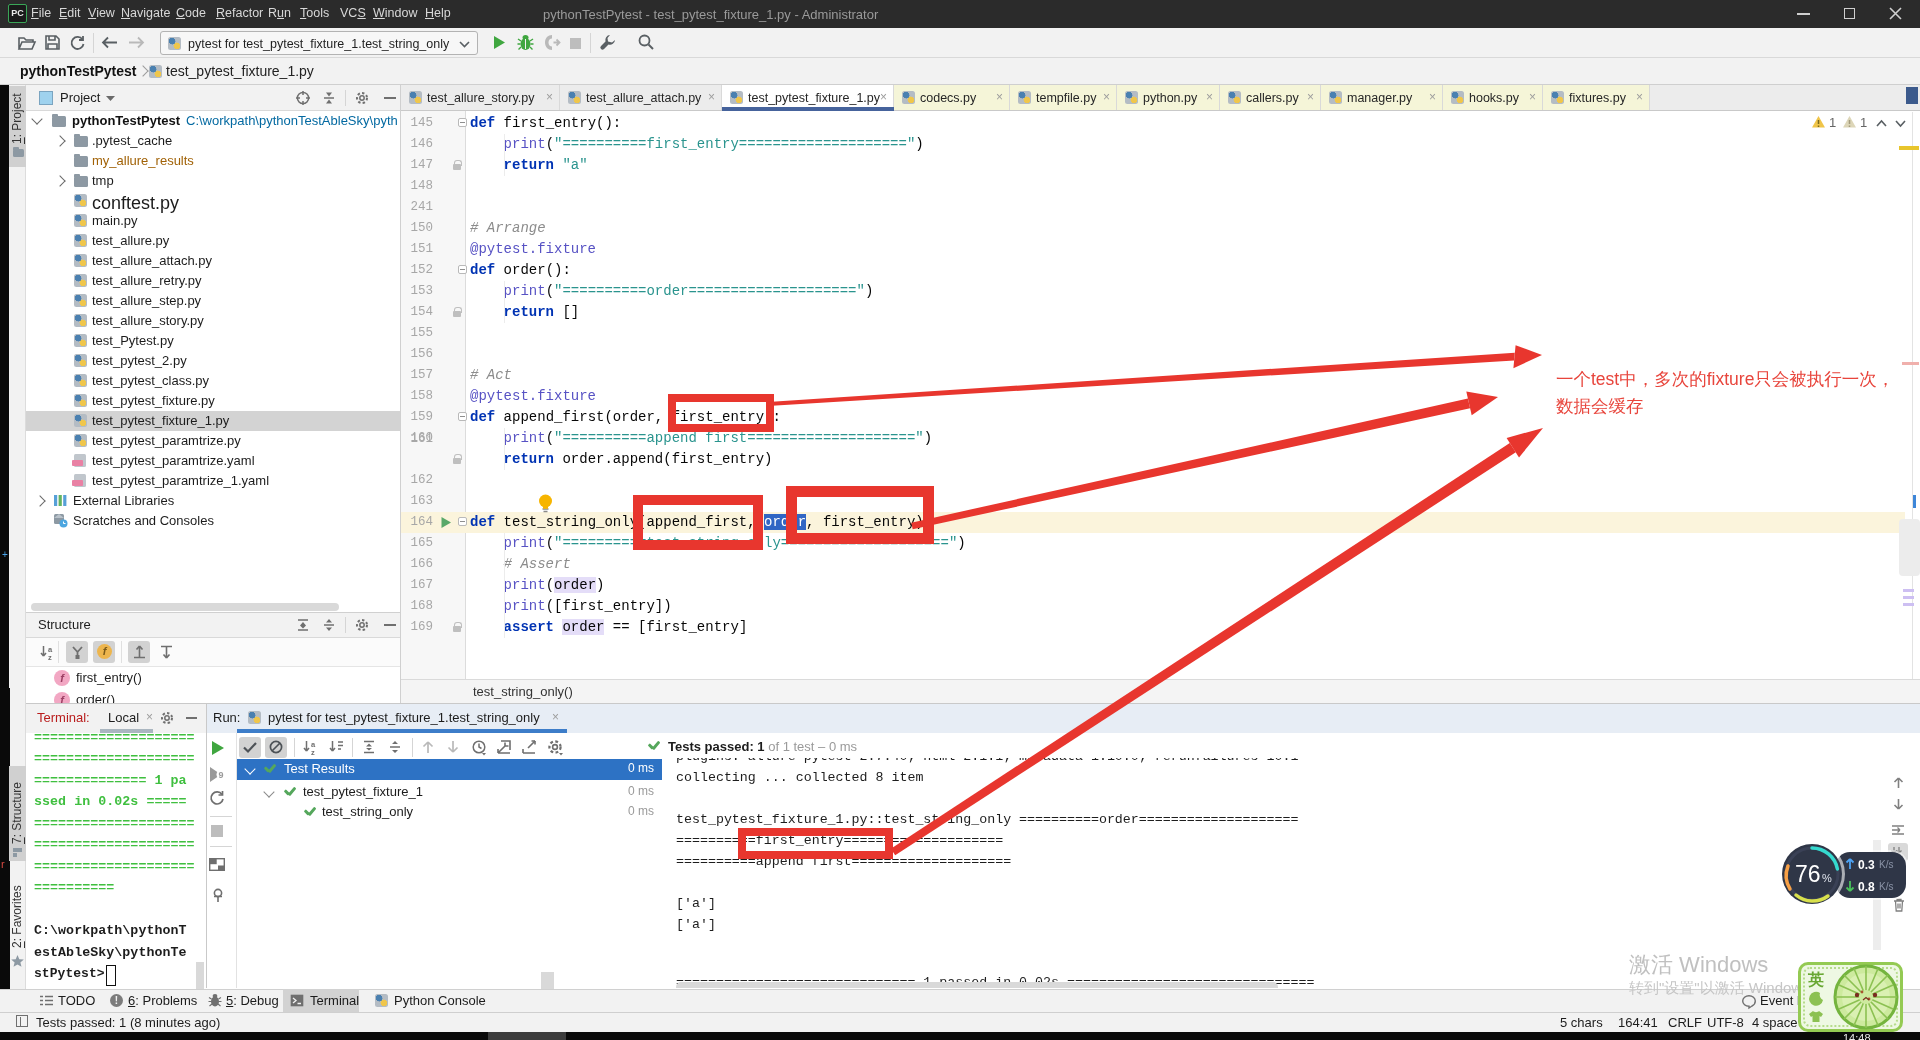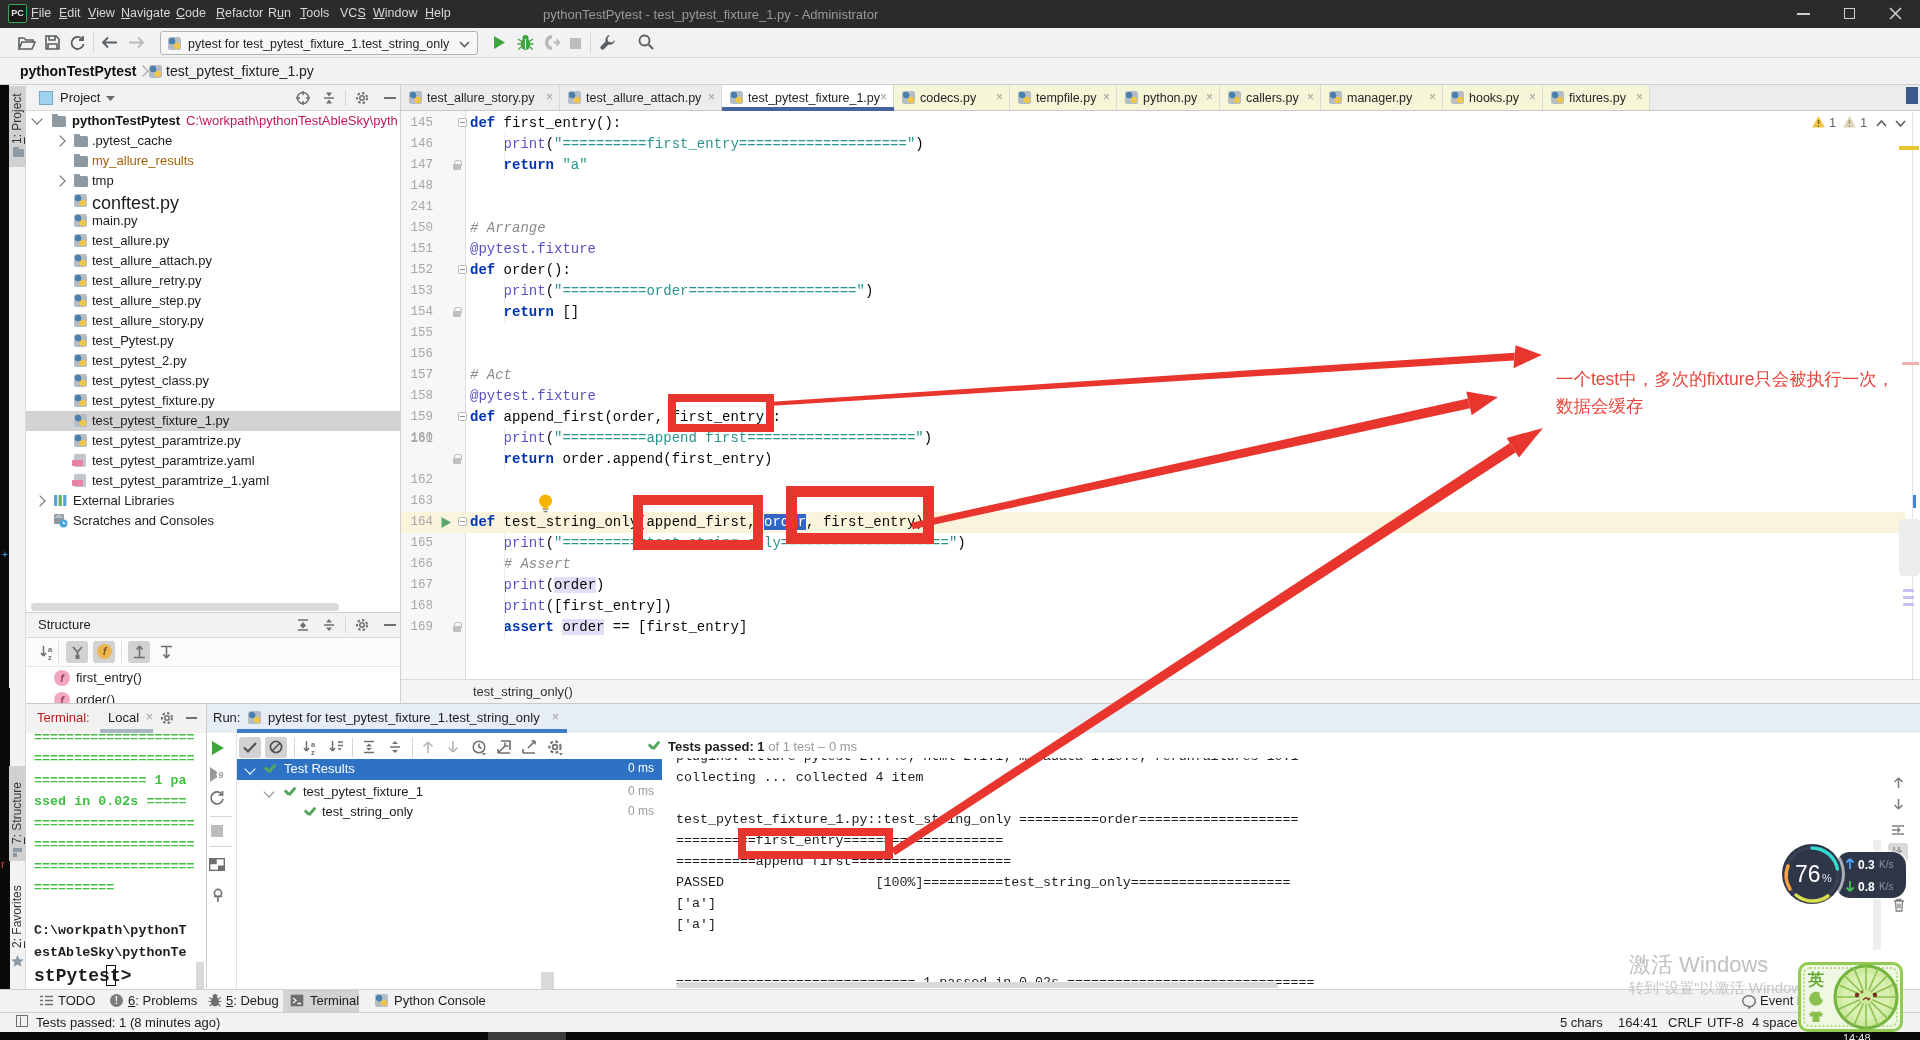--- a/index.html
+++ b/index.html
@@ -139,21 +139,21 @@
 <div class="ab" style="left:345px;top:90px;width:1px;height:16px;background:#d5d5d5"></div>
 <svg style="left:355px;top:91px" width="14" height="14">
     <circle cx="7" cy="7" r="2.2" fill="none" stroke="#6f6f6f" stroke-width="1.5"></circle>
     <circle cx="7" cy="7" r="5" fill="none" stroke="#6f6f6f" stroke-width="2" stroke-dasharray="2.4 2.2"></circle>
   </svg>
 <div class="ab" style="left:384px;top:97px;width:12px;height:1.8px;background:#6f6f6f"></div>
 <div class="ab" style="left:26px;top:411px;width:374px;height:20px;background:#d3d3d3"></div>
 <div class="chev d" style="left:33px;top:115px"></div>
 <div class="fold" style="left:52px;top:116px"></div>
 <div class="ab" style="left:72px;top:113px;font-size:13px;font-weight:bold;color:#111">pythonTestPytest</div>
-<div class="ab" style="left:186px;top:113px;font-size:13px;color:#be185d;width:212px;overflow:hidden;white-space:nowrap">C:\workpath\pythonTestAbleSky\pyth</div>
+<div class="ab" style="left:186px;top:113px;font-size:13px;color:#0369a1;width:212px;overflow:hidden;white-space:nowrap">C:\workpath\pythonTestAbleSky\pyth</div>
 <div class="chev r" style="left:56px;top:137px"></div>
 <div class="fold" style="left:74px;top:136px"></div>
 <div class="ab" style="left:92px;top:133px;font-size:13px;color:#1c1c1c">.pytest_cache</div>
 <div class="fold" style="left:74px;top:156px"></div>
 <div class="ab" style="left:92px;top:153px;font-size:13px;color:#a16207">my_allure_results</div>
 <div class="chev r" style="left:56px;top:177px"></div>
 <div class="fold" style="left:74px;top:176px"></div>
 <div class="ab" style="left:92px;top:173px;font-size:13px;color:#1c1c1c">tmp</div>
 <div class="pyi" style="left:74px;top:194px"></div>
 <div class="ab" style="left:92px;top:193px;font-size:18px;color:#1c1c1c">conftest.py</div>
@@ -399,21 +399,21 @@
 <div class="ab mono" style="left:34px;top:751.0px;font-size:13.3px;color:#3fbf3f;font-weight:bold;letter-spacing:0.05px">====================</div>
 <div class="ab mono" style="left:34px;top:772.5px;font-size:13.3px;color:#3fbf3f;font-weight:bold;letter-spacing:0.05px">============== 1 pa</div>
 <div class="ab mono" style="left:34px;top:794.0px;font-size:13.3px;color:#3fbf3f;font-weight:bold;letter-spacing:0.05px">ssed in 0.02s =====</div>
 <div class="ab mono" style="left:34px;top:815.5px;font-size:13.3px;color:#3fbf3f;font-weight:bold;letter-spacing:0.05px">====================</div>
 <div class="ab mono" style="left:34px;top:837.0px;font-size:13.3px;color:#3fbf3f;font-weight:bold;letter-spacing:0.05px">====================</div>
 <div class="ab mono" style="left:34px;top:858.5px;font-size:13.3px;color:#3fbf3f;font-weight:bold;letter-spacing:0.05px">====================</div>
 <div class="ab mono" style="left:34px;top:880.0px;font-size:13.3px;color:#3fbf3f;font-weight:bold;letter-spacing:0.05px">==========</div>
 <div class="ab mono" style="left:34px;top:901.5px;font-size:13.3px;color:#1d1d1d;font-weight:bold;letter-spacing:0.05px"></div>
 <div class="ab mono" style="left:34px;top:923.0px;font-size:13.3px;color:#1d1d1d;font-weight:bold;letter-spacing:0.05px">C:\workpath\pythonT</div>
 <div class="ab mono" style="left:34px;top:944.5px;font-size:13.3px;color:#1d1d1d;font-weight:bold;letter-spacing:0.05px">estAbleSky\pythonTe</div>
-<div class="ab mono" style="left:34px;top:966.0px;font-size:18px;color:#1d1d1d;font-weight:bold;letter-spacing:0.05px">stPytest&gt;</div>
+<div class="ab mono" style="left:34px;top:966.0px;font-size:13px;color:#1d1d1d;font-weight:bold;letter-spacing:0.05px">stPytest&gt;</div>
 <div class="ab" style="left:106px;top:965px;width:10px;height:21px;border:1.8px solid #111"></div>
 <div class="ab" style="left:196px;top:962px;width:8px;height:27px;background:#d9d9d9"></div>
 <div class="ab" style="left:206px;top:703px;width:1px;height:285px;background:#c9c9c9"></div>
 <div class="ab" style="left:207px;top:704px;width:1713px;height:29px;background:#e7edf5"></div>
 <div class="ab" style="left:213px;top:710px;font-size:13px;color:#1c1c1c">Run:</div>
 <div class="pyi" style="left:248px;top:711px"></div>
 <div class="ab" style="left:268px;top:710px;font-size:13px;color:#1c1c1c">pytest for test_pytest_fixture_1.test_string_only</div>
 <div class="ab x" style="left:552px;top:710px">×</div>
 <div class="ab" style="left:237px;top:729px;width:330px;height:4px;background:#3d7dc9"></div>
 <svg style="left:210px;top:740px" width="15" height="16">
@@ -505,25 +505,24 @@
 <div class="chev d" style="left:265px;top:788px;border-color:#8a8a8a"></div>
 <div class="ck" style="left:283px;top:785px"></div>
 <div class="ab" style="left:303px;top:784px;font-size:13px;color:#1c1c1c">test_pytest_fixture_1</div>
 <div class="ab" style="left:628px;top:784px;font-size:12px;color:#9a9a9a">0 ms</div>
 <div class="ck" style="left:303px;top:805px"></div>
 <div class="ab" style="left:322px;top:804px;font-size:13px;color:#1c1c1c">test_string_only</div>
 <div class="ab" style="left:628px;top:804px;font-size:12px;color:#9a9a9a">0 ms</div>
 <div class="ab" style="left:541px;top:972px;width:13px;height:27px;background:#d9d9d9"></div>
 <div class="ab" style="left:663px;top:758px;width:1234px;height:230px;overflow:hidden;background:#fff">
 <div class="ab mono" style="left:13px;top:-9px;font-size:13.3px;color:#1d1d1d">plugins: allure-pytest-2.7.40; html-2.1.1; metadata-1.10.0; rerunfailures-10.1</div>
-<div class="ab mono" style="left:13px;top:12px;font-size:13.3px;color:#1d1d1d">collecting ... collected 4 item</div>
+<div class="ab mono" style="left:13px;top:12px;font-size:13.3px;color:#1d1d1d">collecting ... collected 8 item</div>
 <div class="ab mono" style="left:13px;top:54px;font-size:13.3px;color:#1d1d1d">test_pytest_fixture_1.py::test_string_only ==========order====================</div>
 <div class="ab mono" style="left:13px;top:75px;font-size:13.3px;color:#1d1d1d">==========first_entry====================</div>
 <div class="ab mono" style="left:13px;top:96px;font-size:13.3px;color:#1d1d1d">==========append first====================</div>
-<div class="ab mono" style="left:13px;top:117px;font-size:13.3px;color:#1d1d1d">PASSED                   [100%]==========test_string_only====================</div>
 <div class="ab mono" style="left:13px;top:138px;font-size:13.3px;color:#1d1d1d">['a']</div>
 <div class="ab mono" style="left:13px;top:159px;font-size:13.3px;color:#1d1d1d">['a']</div>
 <div class="ab mono" style="left:13px;top:217px;font-size:13.3px;color:#1d1d1d">============================== 1 passed in 0.02s ===============================</div>
 <div class="ab" style="left:13px;top:224px;width:602px;height:11px;background:#d9d9d9;border-radius:5px"></div>
 </div>
 <svg style="left:1893px;top:776px" width="11" height="13">
     <path d="M5.5 12 V2 M5.5 2 L1.5 6 M5.5 2 L9.5 6" stroke="#808080" stroke-width="1.6" fill="none"></path>
   </svg>
 <svg style="left:1893px;top:798px" width="11" height="13">
     <path d="M5.5 1 V11 M5.5 11 L1.5 7 M5.5 11 L9.5 7" stroke="#808080" stroke-width="1.6" fill="none"></path>

